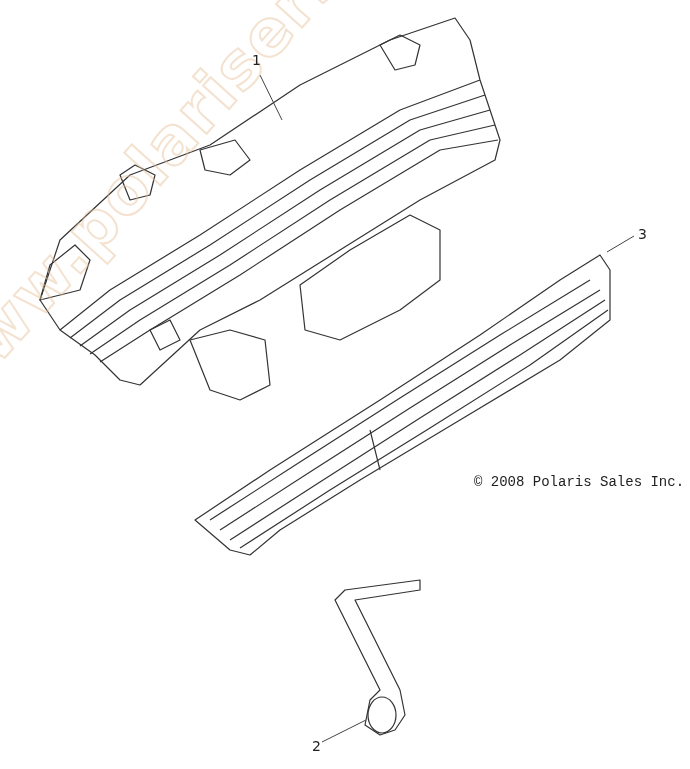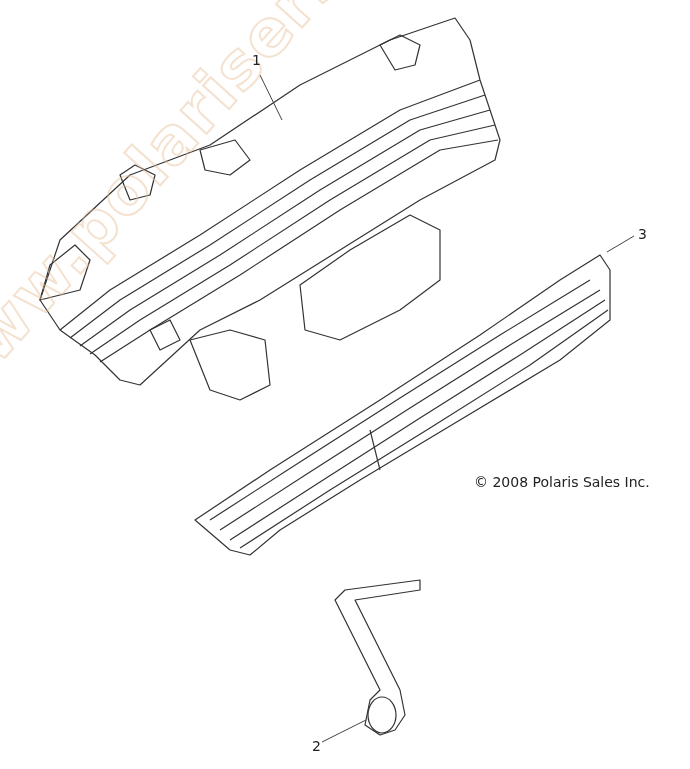--- a/index.html
+++ b/index.html
@@ -1,19 +1,19 @@
 <!DOCTYPE html>
 <html><head>
 <meta charset="utf-8">
 <style>
   html,body{margin:0;padding:0;background:#fff;}
   body{width:690px;height:769px;position:relative;overflow:hidden;font-family:"DejaVu Sans",sans-serif;}
   .canvas{position:absolute;left:0;top:0;width:690px;height:769px;}
   .label{position:absolute;font-size:14px;color:#222;}
-  .copyright{position:absolute;left:474px;top:474px;font-size:14px;color:#222;}
+  .copyright{position:absolute;left:474px;top:474px;font-size:14px;color:#222;font-family:Liberation Mono, monospace;}
   .watermark{position:absolute;left:-60px;top:360px;transform:rotate(-48deg);transform-origin:left center;
     font-family:"DejaVu Sans",sans-serif;font-weight:bold;font-size:64px;color:transparent;
     -webkit-text-stroke:2px rgba(230,190,150,0.45);letter-spacing:2px;white-space:nowrap;}
 </style>
 </head>
 <body>
 
 <svg class="canvas" viewBox="0 0 690 769" xmlns="http://www.w3.org/2000/svg">
   <g fill="none" stroke="#333" stroke-width="1.2" stroke-linejoin="round">
 

